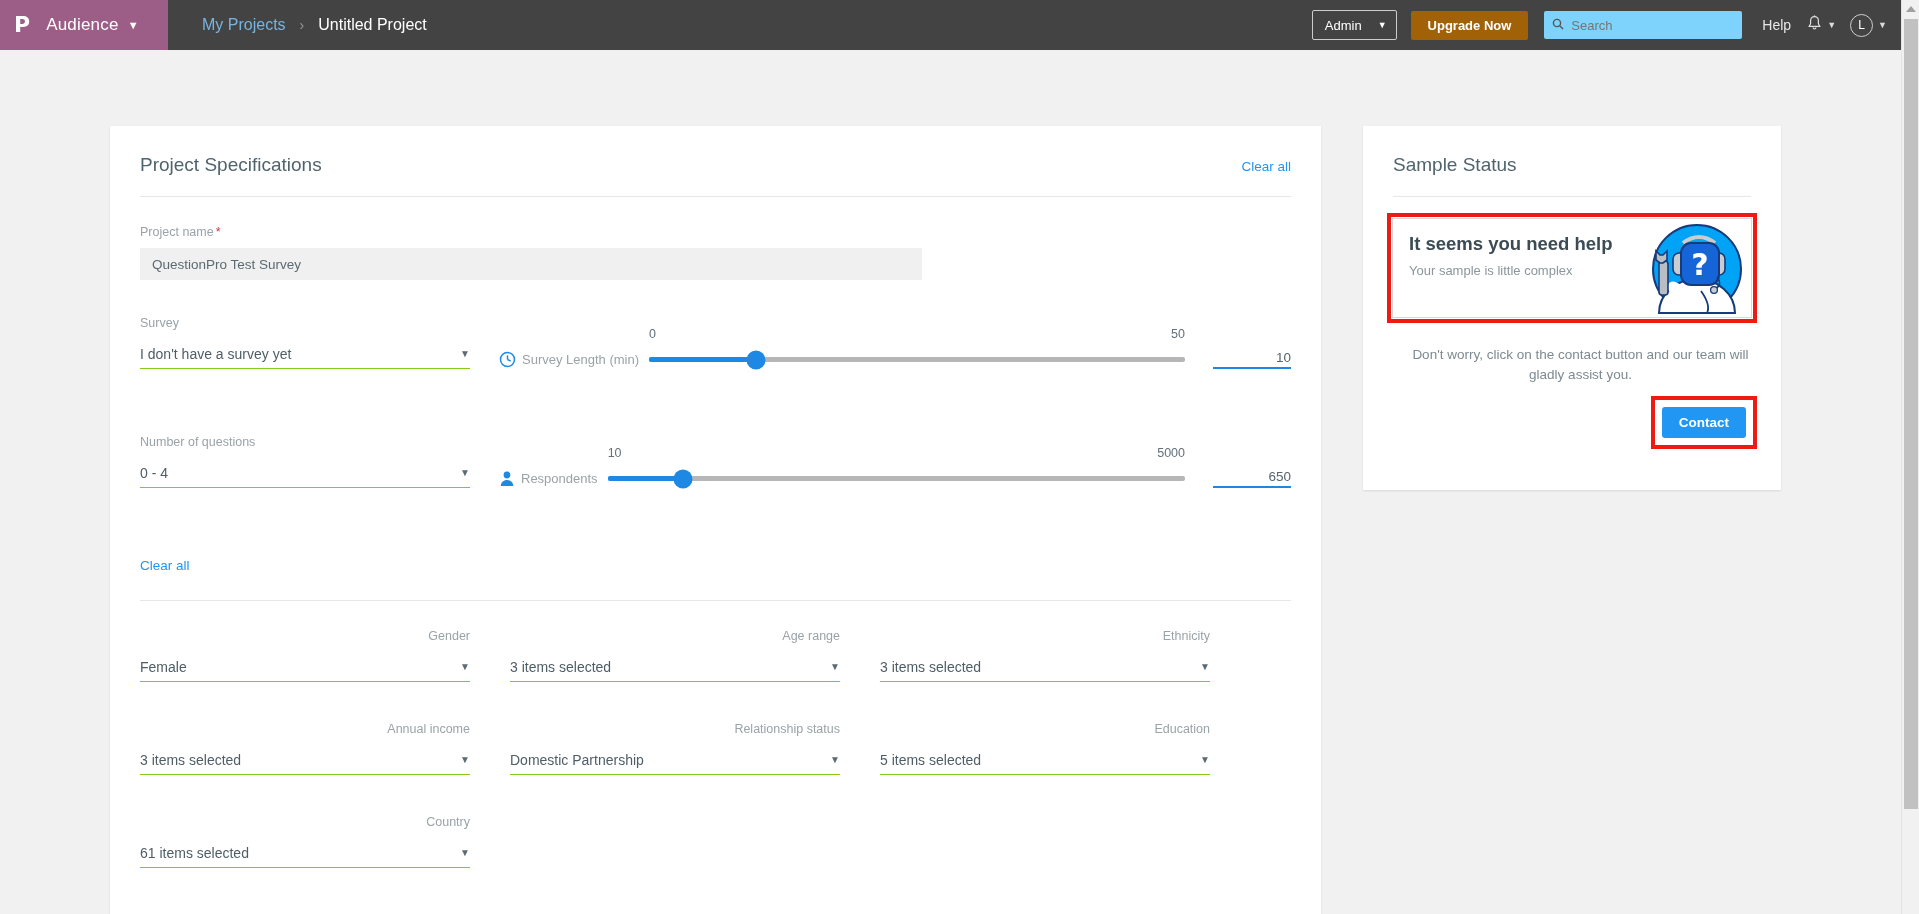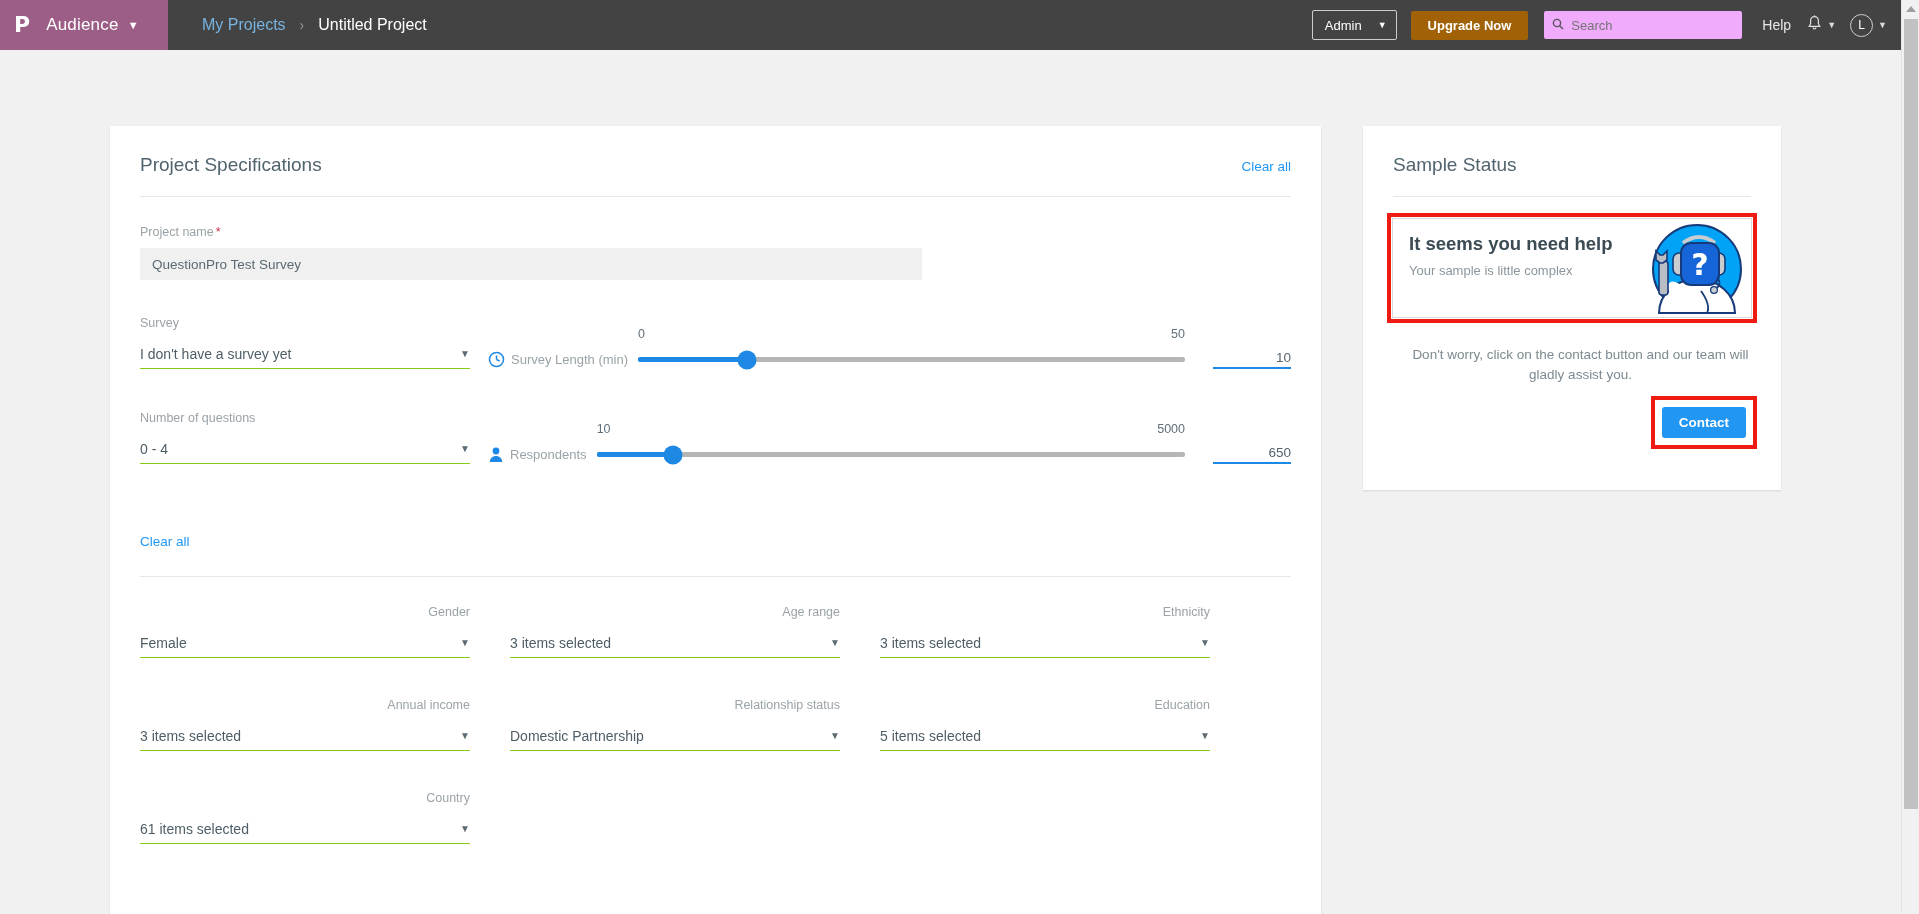--- a/index.html
+++ b/index.html
@@ -73,21 +73,21 @@
     background: #a16207; border: none;
     color: #ffffff; font-size: 13px; font-weight: bold;
     height: 29px; padding: 0 17px;
     border-radius: 2px; margin-left: 14px;
     cursor: pointer;
     font-family: "Liberation Sans", sans-serif;
   }
   .search-wrap {
     margin-left: 16px;
     width: 198px; height: 28px;
-    background: #f0abfc;
+    background: #7dd3fc;
     border-radius: 2px;
     display: flex; align-items: center;
     padding: 0 8px;
   }
   .search-icon { color: #666; font-size: 12px; margin-right: 5px; }
   .search-wrap input {
     border: none; outline: none;
     font-size: 13px; color: #555;
     width: 100%; background: transparent;
     font-family: "Liberation Sans", sans-serif;
@@ -187,21 +187,21 @@
   .select {
     width: 330px;
     border-bottom: 1px solid #84cc16;
     height: 30px;
     display: flex; align-items: center; justify-content: space-between;
     font-size: 14px; color: #4e5d66;
     cursor: pointer;
   }
   .select .sc { color: #5c6b73; font-size: 10px; }
 
-  .slider-row { display: flex; align-items: flex-end; }
+  .slider-row { display: flex; align-items: flex-end; gap: 11px; }
   .slider-left { width: 330px; flex: 0 0 auto; }
   .slider-mid { flex: 1 1 auto; padding-left: 18px; }
 
   .srow {
     display: flex; align-items: center;
   }
   .sicon { margin-right: 6px; display: flex; align-items: center; }
   .slabel { font-size: 13px; color: #9aa3a8; white-space: nowrap; }
 
   .track-area { position: relative; flex: 1 1 auto; margin-left: 10px; }
@@ -386,21 +386,21 @@
               <div class="track">
                 <div class="track-fill" id="fill-length" style="width: 20%;"></div>
                 <div class="knob" id="knob-length" style="left: 20%;"></div>
               </div>
             </div>
             <div class="num-box">10</div>
           </div>
         </div>
       </div>
 
-      <div class="slider-row" style="margin-top:42px;">
+      <div class="slider-row" style="margin-top:66px;">
         <div class="slider-left">
           <div class="field-label">Number of questions</div>
           <div class="select">
             <span>0 - 4</span>
             <span class="sc">▼</span>
           </div>
         </div>
         <div class="slider-mid">
           <div class="srow">
             <span class="sicon">

